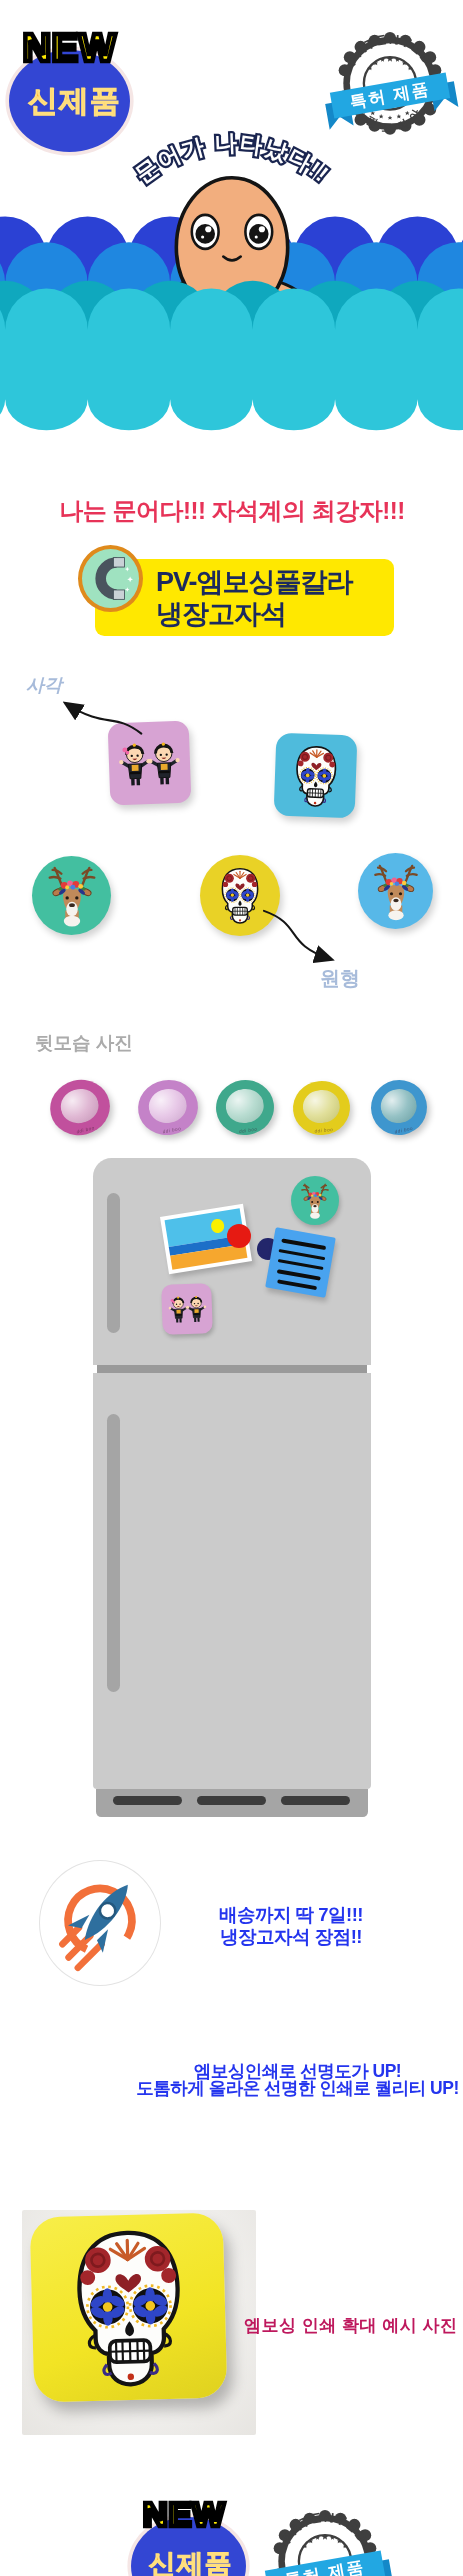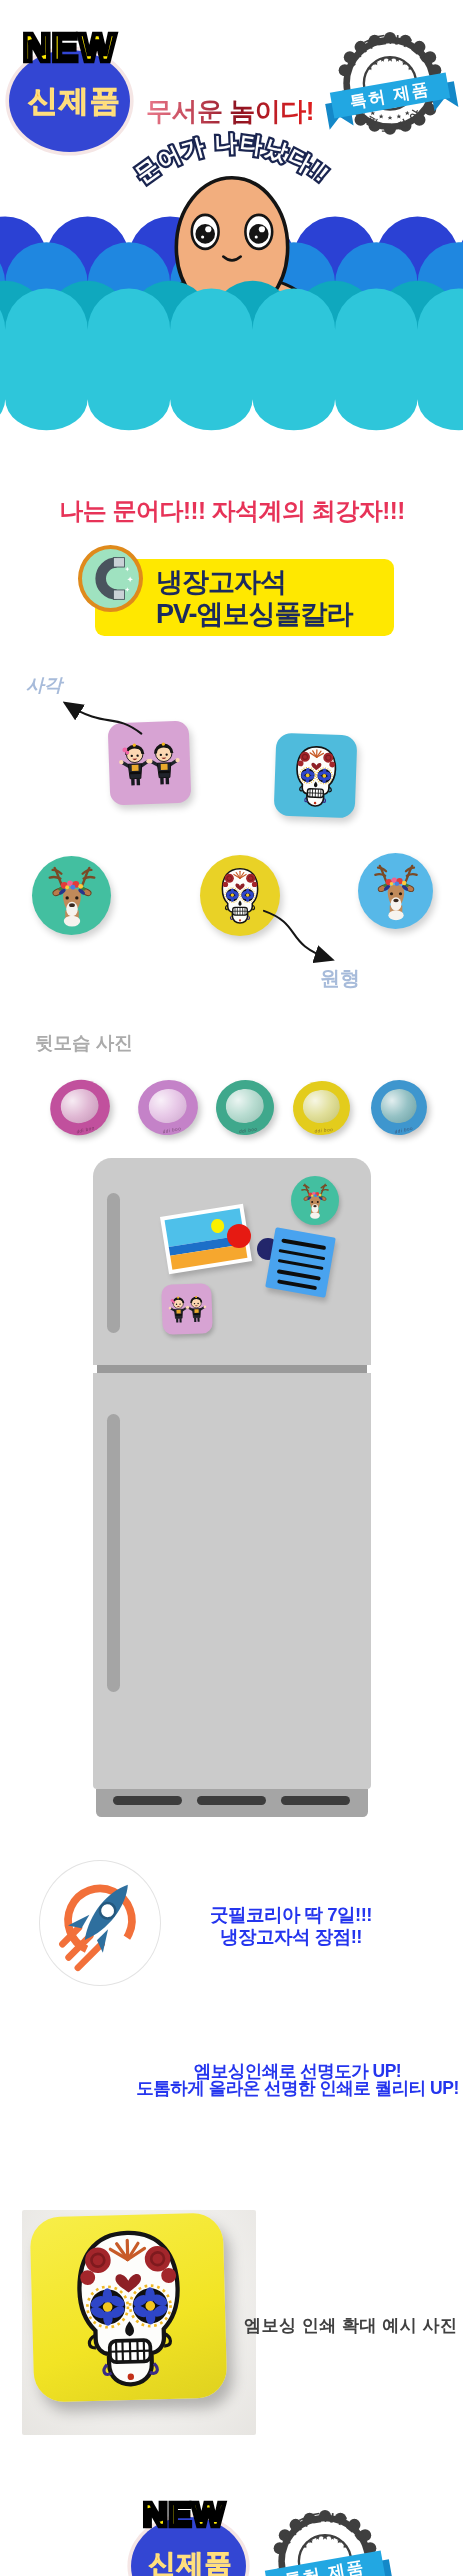--- a/index.html
+++ b/index.html
@@ -258,21 +258,20 @@
   <div class="abs" style="left:9.3px;top:29px;width:122px;height:125px;">
     <div class="abs new-ellipse" style="left:0;top:20.6px;width:121px;height:102px;"></div>
     <div class="abs new-text nowrap" style="left:13.4px;top:-3.1px;font-size:39px;">NEW</div>
     <div class="abs new-label nowrap" style="left:18.5px;top:52px;font-size:30px;">신제품</div>
   </div>
 
   <svg class="abs" style="left:320px;top:27px;" width="140" height="122" viewBox="0 0 300 260">
     <use href="#sym-stamp"></use>
   </svg>
 
-  <div class="abs scary nowrap" style="left:146px;top:94px;">무서운 놈이다!</div>
 
   <svg class="abs" style="left:0;top:131px;" width="464" height="82" viewBox="0 0 900 160">
     <defs>
         <path id="arch-path" d="M240,140 A268,268 0 0 1 660,140"></path>
       </defs>
     <text font-size="44" font-weight="900" fill="#FFFFFF" stroke="#1A2550" stroke-width="9" paint-order="stroke" letter-spacing="3" font-family="Liberation Sans, sans-serif">
       <textPath href="#arch-path" startOffset="50%" text-anchor="middle">문어가 나타났다!!</textPath>
     </text>
   </svg>
 
@@ -335,22 +334,22 @@
 
     <path fill="#0FA8BE" d="M-70,295 A80,80 0 0 1 90,295 A80,80 0 0 1 250,295 A80,80 0 0 1 410,295 A80,80 0 0 1 570,295 A80,80 0 0 1 730,295 A80,80 0 0 1 890,295 A80,80 0 0 1 1050,295 L1050,390 L-70,390 Z"></path>
 
     <path fill="#2EC6DA" d="M-150,310 A80,80 0 0 1 10,310 A80,80 0 0 1 170,310 A80,80 0 0 1 330,310 A80,80 0 0 1 490,310 A80,80 0 0 1 650,310 A80,80 0 0 1 810,310 A80,80 0 0 1 970,310 L970,445 A80,60 0 0 1 810,445 A80,60 0 0 1 650,445 A80,60 0 0 1 490,445 A80,60 0 0 1 330,445 A80,60 0 0 1 170,445 A80,60 0 0 1 10,445 A80,60 0 0 1 -150,445 Z"></path>
   </svg>
 
   <div class="abs headline ctr nowrap" style="left:0;top:486px;width:464px;">나는 문어다!!! 자석계의 최강자!!!</div>
 
   <div class="abs title-box" style="left:95px;top:559px;width:299px;height:77px;"></div>
   <div class="abs" style="left:156px;top:566px;">
+    <div class="title-line nowrap">PV-엠보싱풀칼라</div>
     <div class="title-line nowrap">냉장고자석</div>
-    <div class="title-line nowrap">PV-엠보싱풀칼라</div>
   </div>
   <div class="abs magnet-badge" style="left:78px;top:545px;width:57px;height:59px;">
     <svg width="45" height="47" viewBox="0 0 110 110">
       <path d="M70,16 A39,39 0 1 0 70,94" fill="none" stroke="#4A545E" stroke-width="26"></path>
       <rect x="62" y="4" width="27" height="23" fill="#C9D1D6" stroke="#3E4A54" stroke-width="2"></rect>
       <rect x="62" y="83" width="27" height="23" fill="#C9D1D6" stroke="#3E4A54" stroke-width="2"></rect>
       <g fill="#FFFFFF">
         <path transform="translate(96,32) scale(0.8)" d="M0,-7 L2,-2 L7,0 L2,2 L0,7 L-2,2 L-7,0 L-2,-2 Z"></path>
         <path transform="translate(103,57)" d="M0,-7 L2,-2 L7,0 L2,2 L0,7 L-2,2 L-7,0 L-2,-2 Z"></path>
         <path transform="translate(96,82) scale(0.8)" d="M0,-7 L2,-2 L7,0 L2,2 L0,7 L-2,2 L-7,0 L-2,-2 Z"></path>
@@ -468,34 +467,34 @@
         <line x1="52" y1="192" x2="98" y2="146"></line>
       </g>
       <g transform="rotate(38 95 100)">
         <path d="M95,12 C118,46 120,104 95,148 C70,104 72,46 95,12 Z" fill="#2E6F9E"></path>
         <path d="M72,104 L52,146 L76,134 Z" fill="#2E6F9E"></path>
         <path d="M118,104 L138,146 L114,134 Z" fill="#2E6F9E"></path>
         <circle cx="95" cy="76" r="15" fill="#FFFFFF" stroke="#24587E" stroke-width="5"></circle>
       </g>
     </svg>
   </div>
-  <div class="abs blue-big ctr nowrap" style="left:170px;top:1893px;width:242px;">굿필코리아 딱 7일!!!</div>
+  <div class="abs blue-big ctr nowrap" style="left:170px;top:1893px;width:242px;">배송까지 딱 7일!!!</div>
   <div class="abs blue-big ctr nowrap" style="left:170px;top:1915px;width:242px;">냉장고자석 장점!!</div>
 
   <div class="abs blue-mid ctr nowrap" style="left:117px;top:2050px;width:361px;">엠보싱인쇄로 선명도가 UP!</div>
   <div class="abs blue-mid ctr nowrap" style="left:117px;top:2067px;width:361px;">도톰하게 올라온 선명한 인쇄로 퀄리티 UP!</div>
 
   <div class="abs photo-area" style="left:22px;top:2210px;width:234px;height:225px;">
     <div class="abs big-magnet" style="left:10.3px;top:5.2px;width:193px;height:185px;transform:rotate(-1.5deg);">
       <svg width="128" height="171" viewBox="0 0 120 150">
           <use href="#sym-skull"></use>
         </svg>
     </div>
   </div>
-  <div class="abs gray-label nowrap" style="left:244px;top:2314px;font-size:17px;letter-spacing:0.5px;color:#404040;">엠보싱 인쇄 확대 예시 사진</div>
+  <div class="abs gray-label nowrap" style="left:244px;top:2314px;font-size:17px;letter-spacing:0.5px;color:#be185d;">엠보싱 인쇄 확대 예시 사진</div>
 
   <div class="abs" style="left:129px;top:2497px;width:118px;height:120px;">
     <div class="abs new-ellipse" style="left:1.5px;top:19.6px;width:115px;height:98px;"></div>
     <div class="abs new-text nowrap" style="left:14px;top:-2.1px;font-size:34px;">NEW</div>
     <div class="abs new-label nowrap" style="left:19.6px;top:49px;font-size:27px;">신제품</div>
   </div>
 
   <svg class="abs" style="left:255px;top:2505px;" width="140" height="122" viewBox="0 0 300 260">
     <use href="#sym-stamp"></use>
   </svg>

